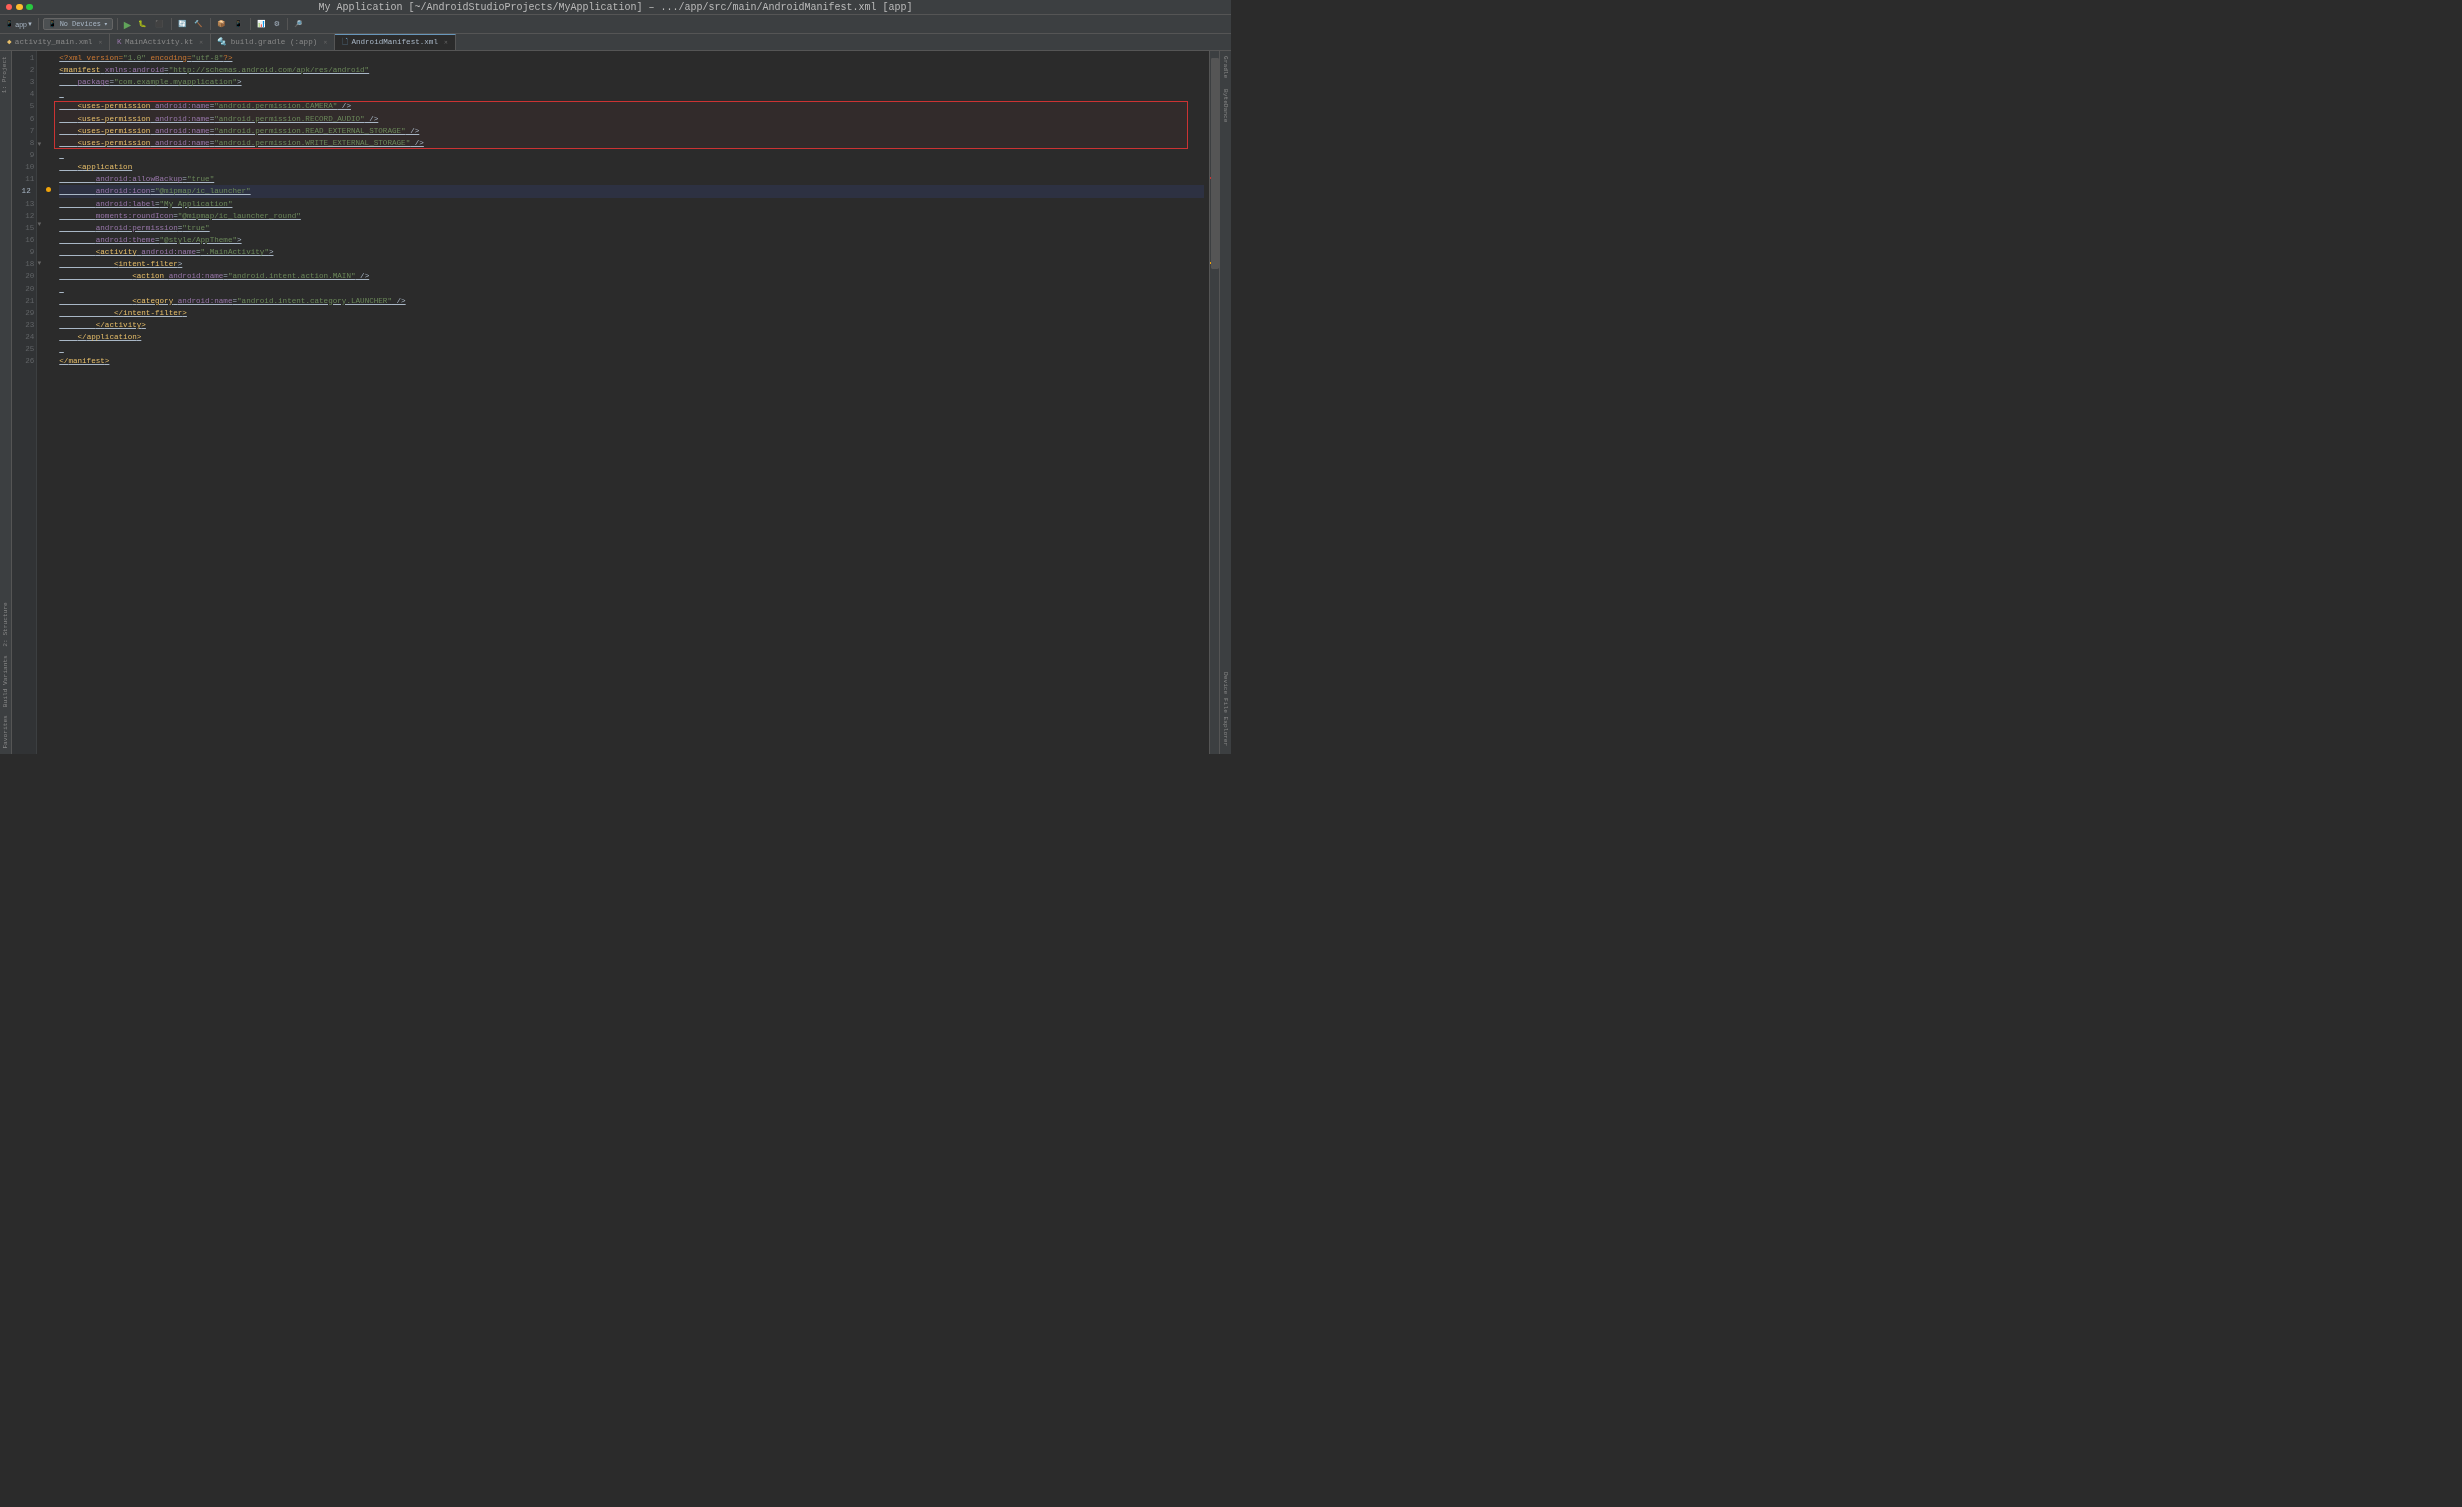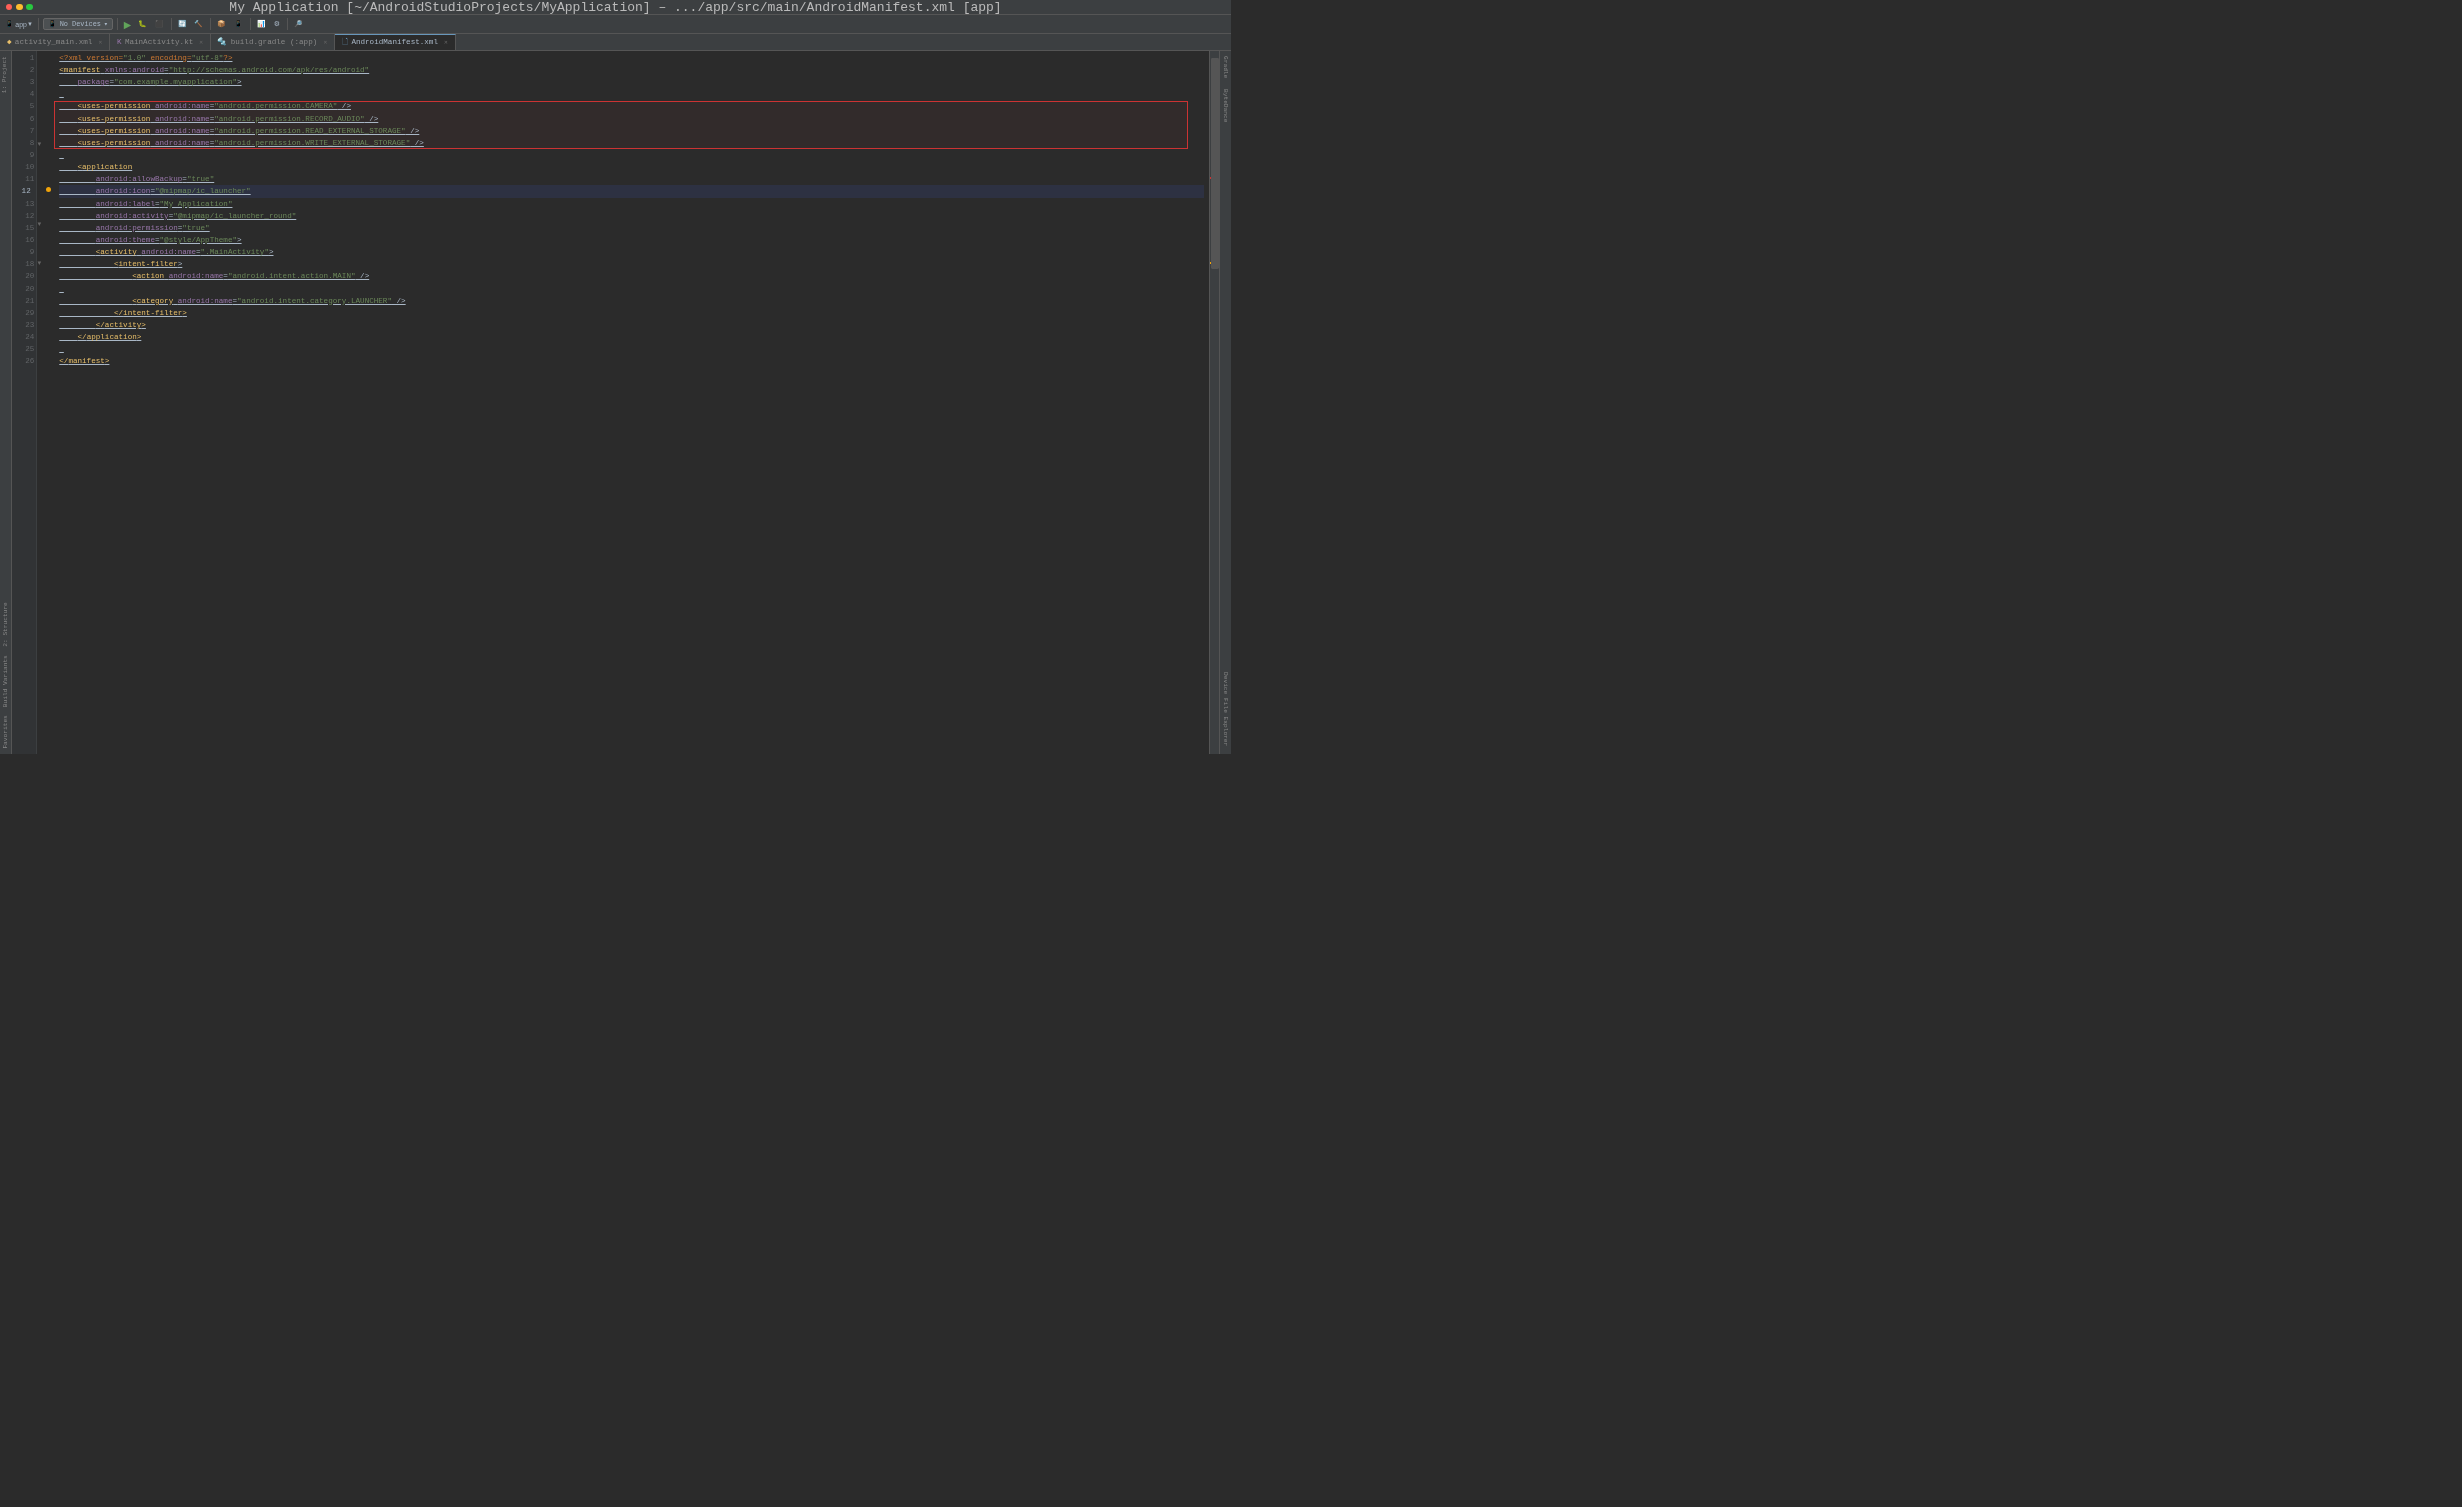--- a/index.html
+++ b/index.html
@@ -19,21 +19,21 @@
       background: #3c3f41;
       height: 15px;
       display: flex;
       align-items: center;
       justify-content: center;
       position: relative;
       border-bottom: 0.7px solid #555;
     }
     .title-bar-title {
       color: #bbb;
-      font-size: 13px;
+      font-size: 10px;
     }
     .traffic-lights {
       position: absolute;
       left: 5.5px;
       display: flex;
       gap: 3.4px;
     }
     .traffic-light {
       width: 6.9px;
       height: 6.9px;
@@ -425,21 +425,21 @@
 
       <div class="code-line" style="background: #2d3142;">
         <span class="plain">        </span><span class="xml-attr">android:icon</span><span class="plain">=</span><span class="xml-value">"@mipmap/ic_launcher"</span>
       </div>
 
       <div class="code-line">
         <span class="plain">        </span><span class="xml-attr">android:label</span><span class="plain">=</span><span class="xml-value">"My Application"</span>
       </div>
 
       <div class="code-line">
-        <span class="plain">        </span><span class="xml-attr">android:activity</span><span class="plain">=</span><span class="xml-value">"@mipmap/ic_launcher_round"</span>
+        <span class="plain">        </span><span class="xml-attr">moments:roundIcon</span><span class="plain">=</span><span class="xml-value">"@mipmap/ic_launcher_round"</span>
       </div>
 
       <div class="code-line">
         <span class="plain">        </span><span class="xml-attr">android:permission</span><span class="plain">=</span><span class="xml-value">"true"</span>
       </div>
 
       <div class="code-line">
         <span class="plain">        </span><span class="xml-attr">android:theme</span><span class="plain">=</span><span class="xml-value">"@style/AppTheme"</span><span class="plain">&gt;</span>
       </div>
 

